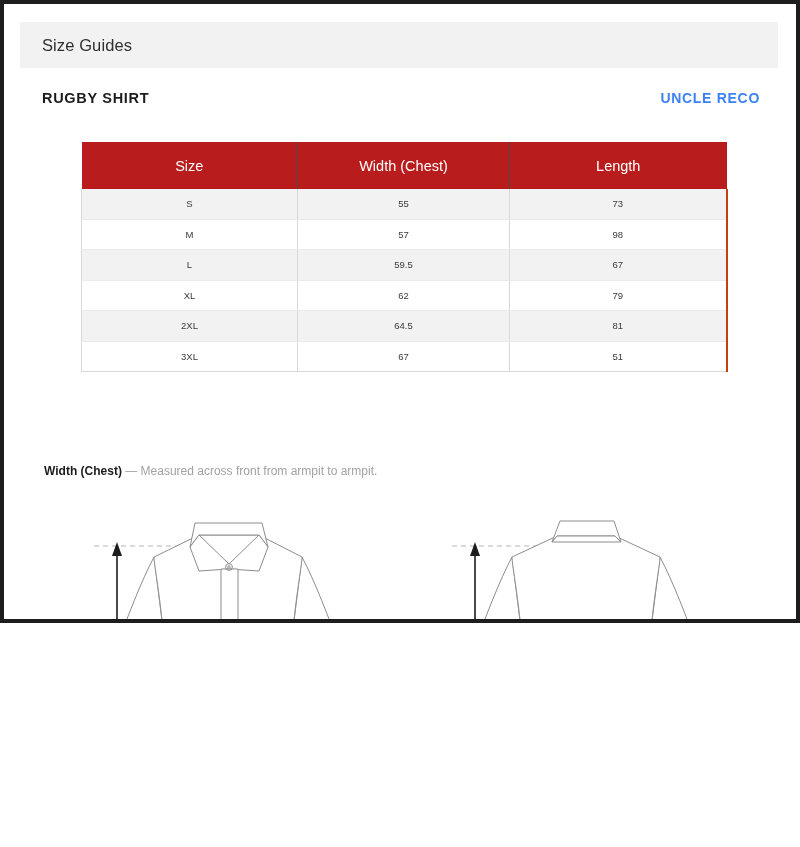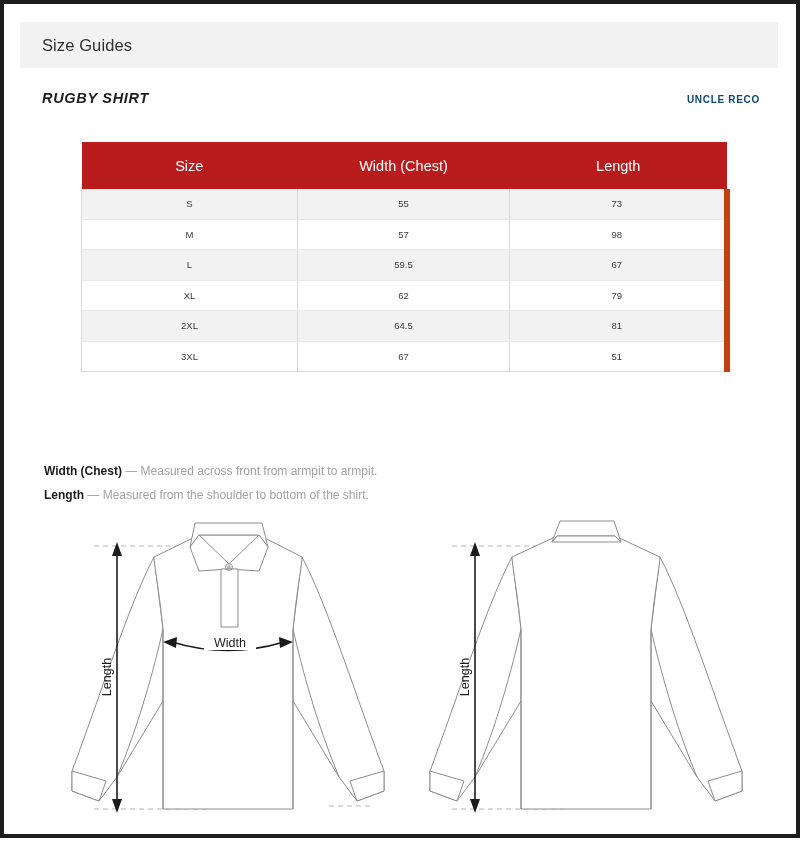--- a/index.html
+++ b/index.html
@@ -6,21 +6,21 @@
     margin: 0;
     padding: 0;
     background: #ffffff;
   }
   body {
     font-family: "Liberation Sans", sans-serif;
   }
   .page {
     position: relative;
     width: 800px;
-    height: 838px;
+    height: 623px;
     background: #ffffff;
     border: 4px solid #1d1d1d;
     box-sizing: border-box;
     overflow: hidden;
   }
   .inner {
     position: absolute;
     left: 0; top: 0;
     width: 792px;
     height: 839px;
@@ -52,26 +52,25 @@
     width: 718px;
     display: flex;
     justify-content: space-between;
     align-items: baseline;
   }
   .product-title {
     font-size: 14.5px;
     font-weight: bold;
     color: #1c1c1c;
     letter-spacing: .7px;
-    font-style: italic;
   }
   .brand-name {
-    font-size: 10px;
+    font-size: 14px;
     font-weight: bold;
-    color: #0c4a6e;
+    color: #3b82f6;
     letter-spacing: .7px;
   }
 
   
   .size-table {
     position: absolute;
     left: 77px;
     top: 138px;
     width: 645px;
     border-collapse: collapse;
@@ -95,21 +94,21 @@
     text-align: center;
     vertical-align: middle;
     border-right: 1px solid #d8d8d8;
     border-bottom: 1px solid #eaeaea;
   }
   .size-table td:last-child { border-right: none; }
   .size-table tbody tr:nth-child(odd) td { background: #f2f2f2; }
   .size-table tbody tr:nth-child(even) td { background: #ffffff; }
   .size-table tbody tr:last-child td { border-bottom: 1px solid #d8d8d8; }
   .size-table tbody td:first-child { border-left: 1px solid #d8d8d8; }
-  .size-table tbody td:last-child { border-right: 6px solid #c2410c; }
+  .size-table tbody td:last-child { border-right: 2px solid #c2410c; }
   .col-size  { width: 216px; }
   .col-width { width: 212px; }
   .col-len   { width: 217px; }
 
   
   .disclaimer {
     position: absolute;
     left: 40px;
     top: 374px;
     width: 716px;
@@ -244,25 +243,20 @@
         </tr>
       </tbody>
     </table>
 
 
     <div class="defs">
       <div class="def-line">
         <span class="def-term">Width (Chest)</span>
         <span>—</span>
         <span>Measured across front from armpit to armpit.</span>
-      </div>
-      <div class="def-line">
-        <span class="def-term">Length</span>
-        <span>—</span>
-        <span>Measured from the shoulder to bottom of the shirt.</span>
       </div>
     </div>
 
     <div class="diagrams">
 
       <div class="diagram diagram-front">
         <svg width="350" height="325" viewBox="0 0 350 325">
 
           <path class="guide-dash" d="M35 37 L150 37"></path>
           <path class="guide-dash" d="M35 300 L150 300"></path>

